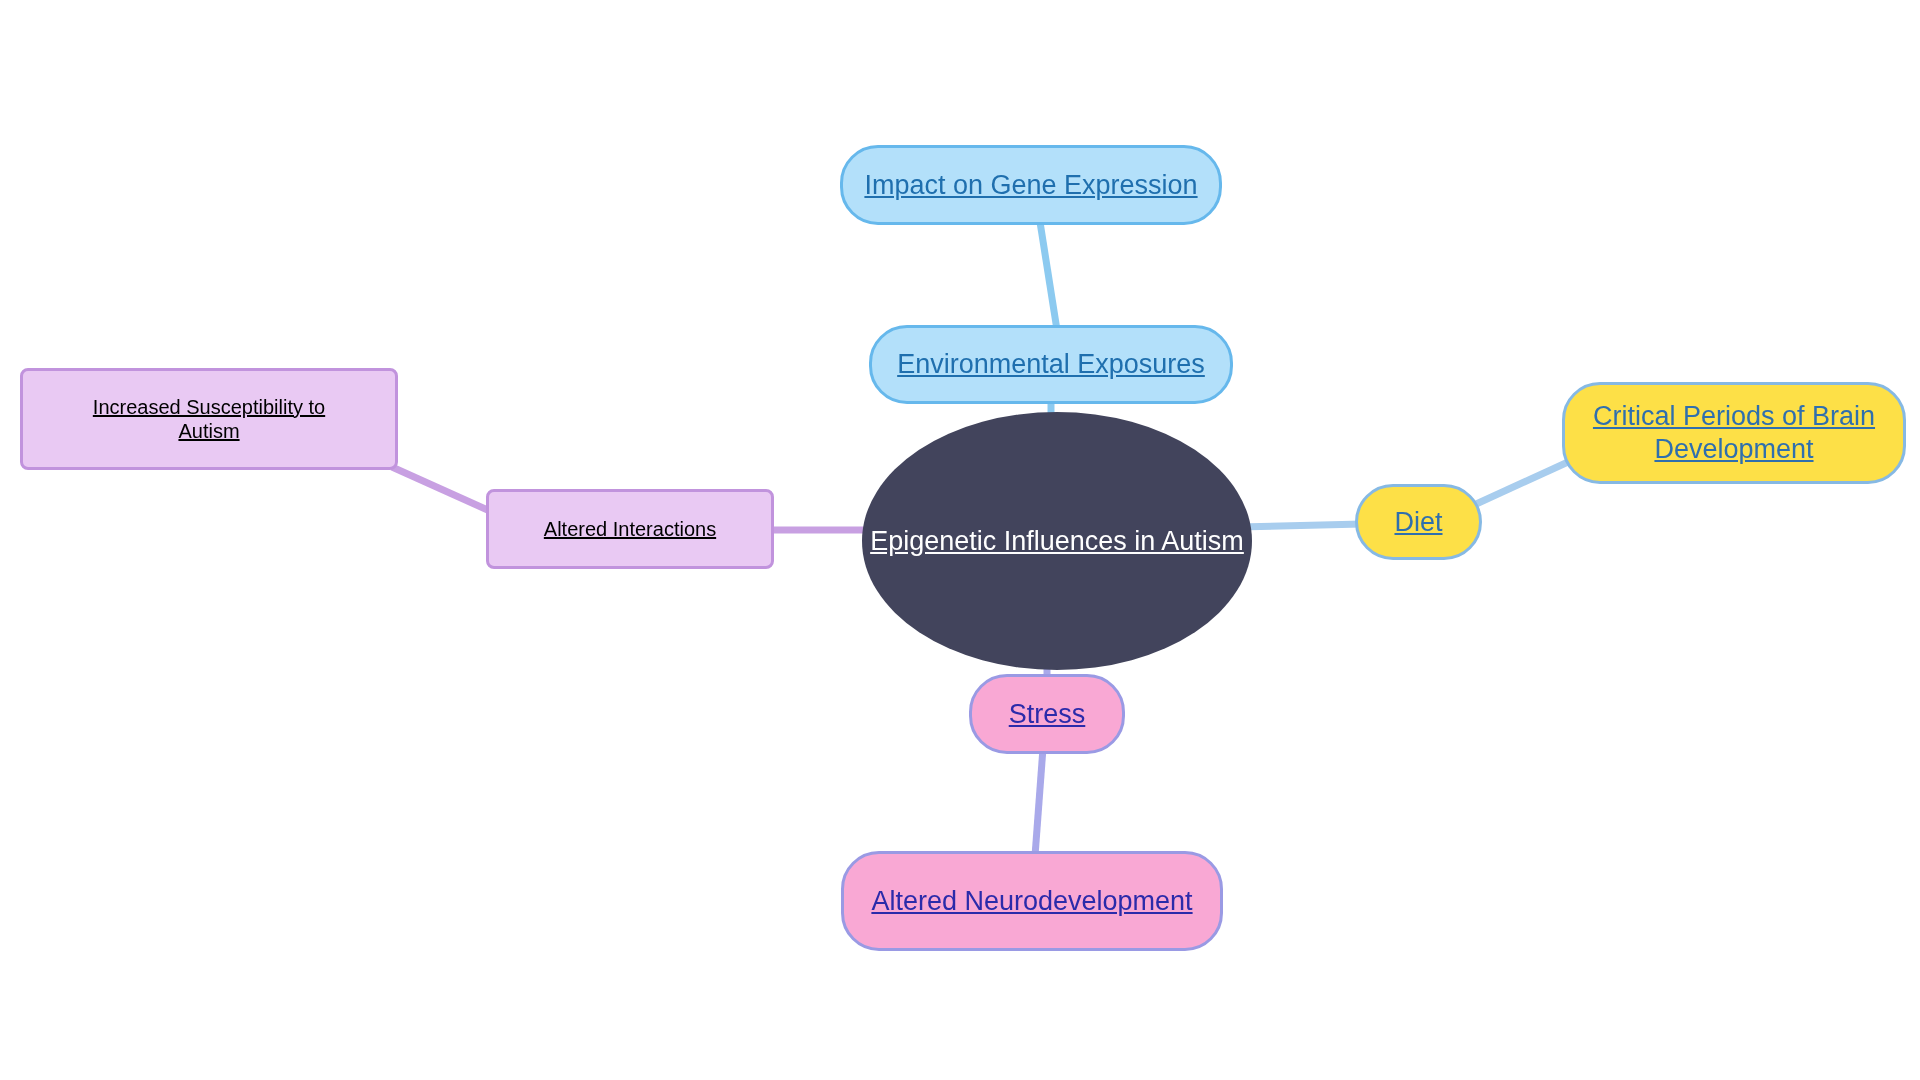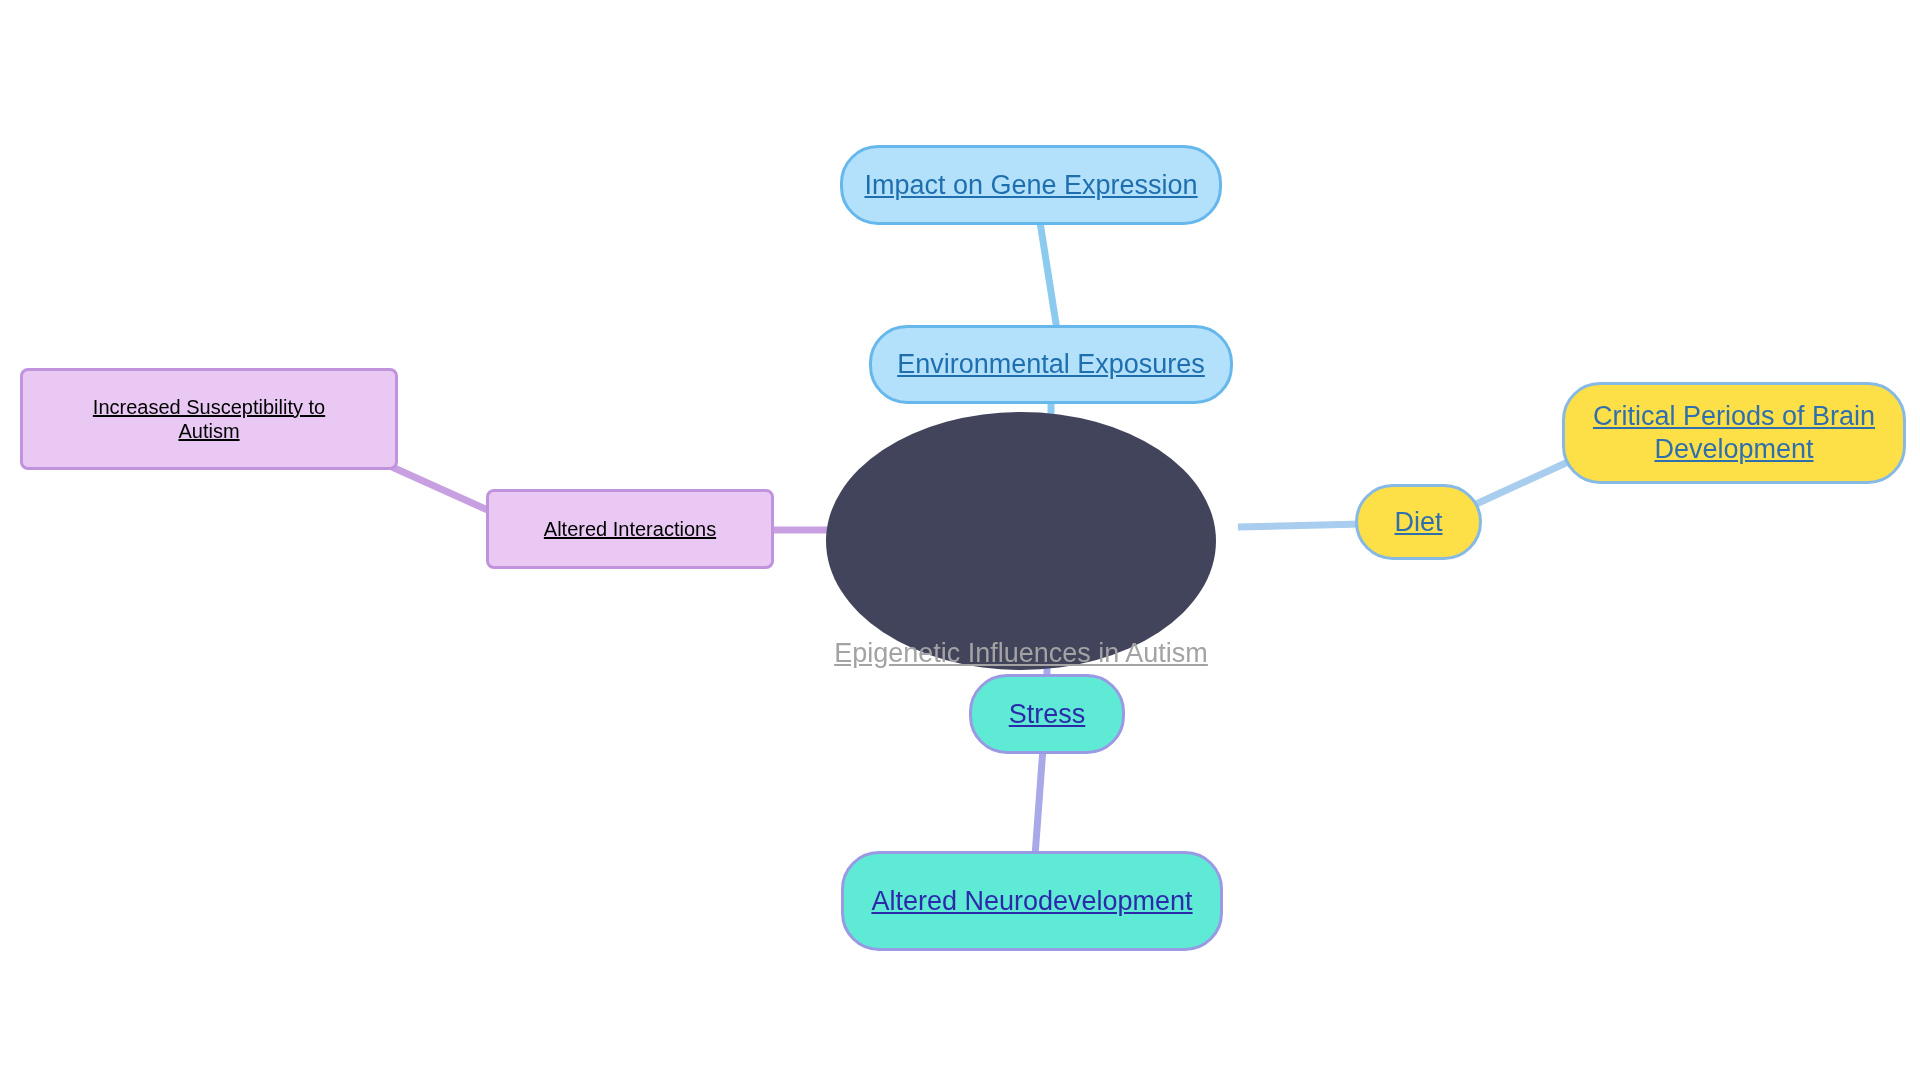--- a/index.html
+++ b/index.html
@@ -41,30 +41,29 @@
     white-space: pre-line;
   }
   .node-label {
     display: block;
     padding: 0 6px;
     text-decoration: underline;
   }
 
   
   #node-root {
-    left: 826px;
+    left: 862px;
     top: 412px;
     width: 390px;
     height: 258px;
     border-radius: 50%;
     background: #42445c;
-    color: #a3a3a3;
+    color: #ffffff;
     font-size: 27px;
     z-index: 2;
-    align-items: flex-end;
   }
 
   
   .sky-node {
     background: #b3e0fa;
     border: 3px solid #66b8ec;
     color: #1f6fae;
     border-radius: 38px;
     font-size: 27px;
   }
@@ -120,21 +119,21 @@
   }
   #node-increased-susceptibility {
     left: 20px;
     top: 368px;
     width: 378px;
     height: 102px;
   }
 
   
   .peri-node {
-    background: #5eead4;
+    background: #f9a8d4;
     border: 3px solid #9a9ae4;
     color: #2b2baa;
     border-radius: 38px;
     font-size: 27px;
   }
   #node-stress {
     left: 969px;
     top: 674px;
     width: 156px;
     height: 80px;

